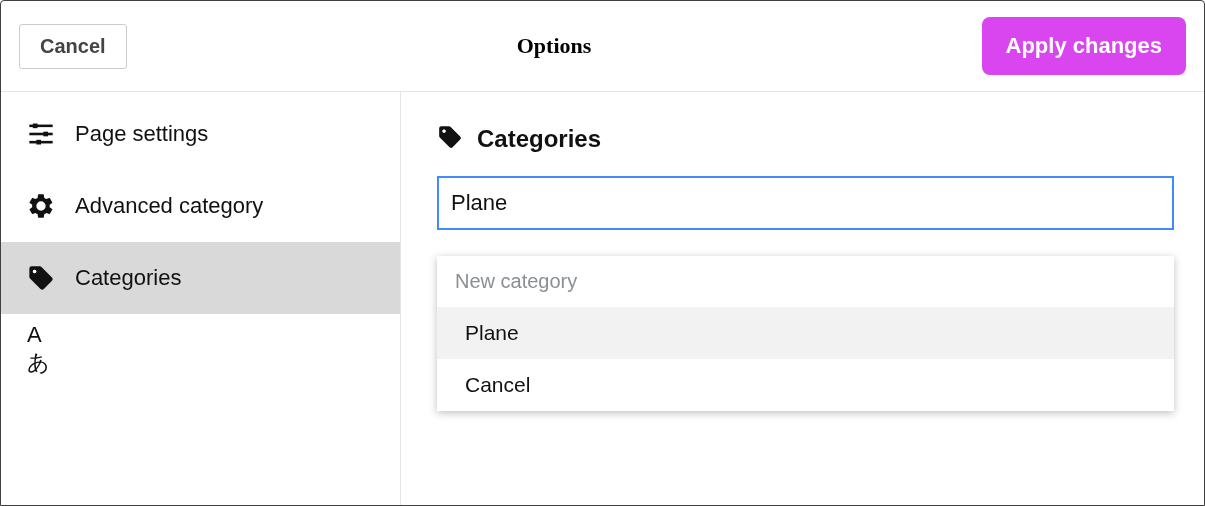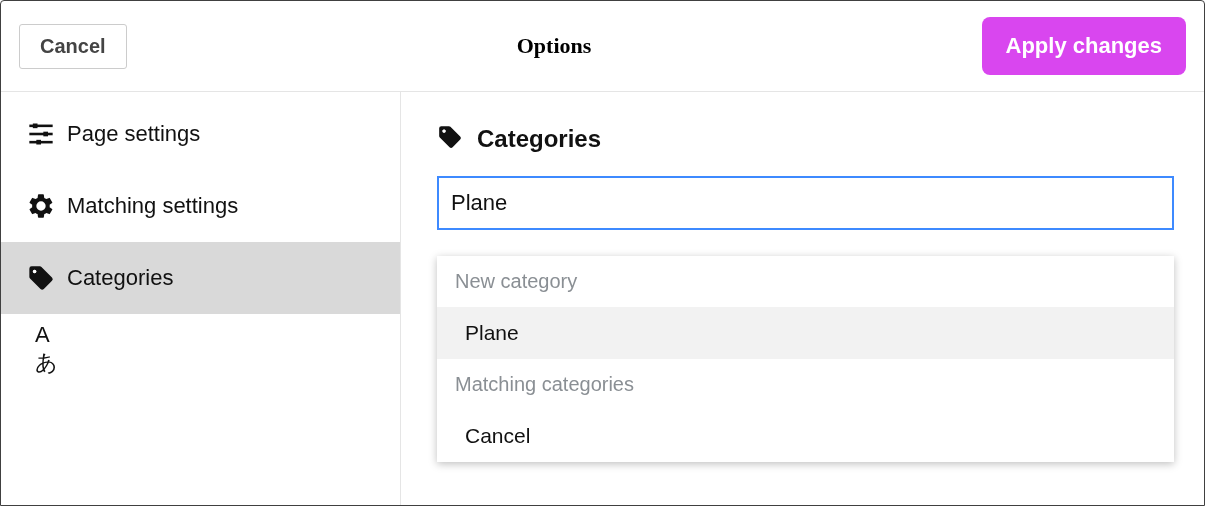--- a/index.html
+++ b/index.html
@@ -59,21 +59,21 @@
       overflow: hidden;
     }
     .sidebar {
       width: 400px;
       border-right: 1px solid #e5e5e5;
       padding-top: 6px;
     }
     .side-item {
       display: flex;
       align-items: center;
-      gap: 12px;
+      gap: 20px;
       padding: 0 26px;
       height: 72px;
       font-size: 22px;
       color: #111;
       cursor: pointer;
     }
     .side-item.selected {
       background: #d9d9d9;
     }
     .side-icon {
@@ -83,21 +83,20 @@
       align-items: center;
       justify-content: center;
       flex-shrink: 0;
     }
     .side-icon svg { width: 28px; height: 28px; }
     .lang-icon {
       font-size: 22px;
       font-weight: 500;
       color: #111;
       letter-spacing: -1px;
-      margin-left: 8px;
     }
     .main {
       flex: 1;
       padding: 32px 30px 20px 36px;
       position: relative;
     }
     .section-head {
       display: flex;
       align-items: center;
       gap: 14px;
@@ -175,21 +174,21 @@
         <span>Page settings</span>
       </div>
 
       <div class="side-item">
         <span class="side-icon">
           <svg viewBox="0 0 24 24" fill="#111">
             <path d="M12 8a4 4 0 100 8 4 4 0 000-8zm0 6a2 2 0 110-4 2 2 0 010 4z" fill="#fff"></path>
             <path d="M19.4 13c.04-.33.07-.66.07-1s-.03-.67-.07-1l2.1-1.64a.5.5 0 00.12-.64l-2-3.46a.5.5 0 00-.61-.22l-2.48 1a7.03 7.03 0 00-1.73-1l-.38-2.64A.5.5 0 0013.93 2h-4a.5.5 0 00-.49.42l-.38 2.64c-.62.26-1.2.6-1.73 1l-2.48-1a.5.5 0 00-.61.22l-2 3.46a.5.5 0 00.12.64L4.47 11c-.04.33-.07.66-.07 1s.03.67.07 1l-2.1 1.64a.5.5 0 00-.12.64l2 3.46c.14.24.43.34.61.22l2.48-1c.53.4 1.11.74 1.73 1l.38 2.64c.4.24.25.42.49.42h4c.24 0 .45-.18.49-.42l.38-2.64c.62-.26 1.2-.6 1.73-1l2.48 1c.18.12.47.02.61-.22l2-3.46a.5.5 0 00-.12-.64L19.4 13zM12 16a4 4 0 110-8 4 4 0 010 8z"></path>
           </svg>
         </span>
-        <span>Matching settings</span>
+        <span>Advanced category</span>
       </div>
 
       <div class="side-item selected">
         <span class="side-icon">
           <svg viewBox="0 0 24 24" fill="#111">
             <path d="M21.4 11.6l-9-9A2 2 0 0011 2H4a2 2 0 00-2 2v7c0 .53.21 1.04.59 1.41l9 9a2 2 0 002.83 0l7-7a2 2 0 000-2.83zM6.5 8A1.5 1.5 0 118 6.5 1.5 1.5 0 016.5 8z"></path>
             <circle cx="6.5" cy="6.5" r="1.5" fill="#fff"></circle>
           </svg>
         </span>
         <span>Categories</span>
@@ -212,19 +211,18 @@
         <span class="section-title">Categories</span>
       </div>
 
       <div class="input-wrap">
         <input class="cat-input" type="text" value="Plane" style="">
       </div>
 
       <div class="dropdown">
         <div class="dd-label">New category</div>
         <div class="dd-item highlight">Plane</div>
-        <div class="dd-label">Matching categories</div>
         <div class="dd-item">Cancel</div>
       </div>
 
     </div>
   </div>
 </div>
 
 </body></html>

